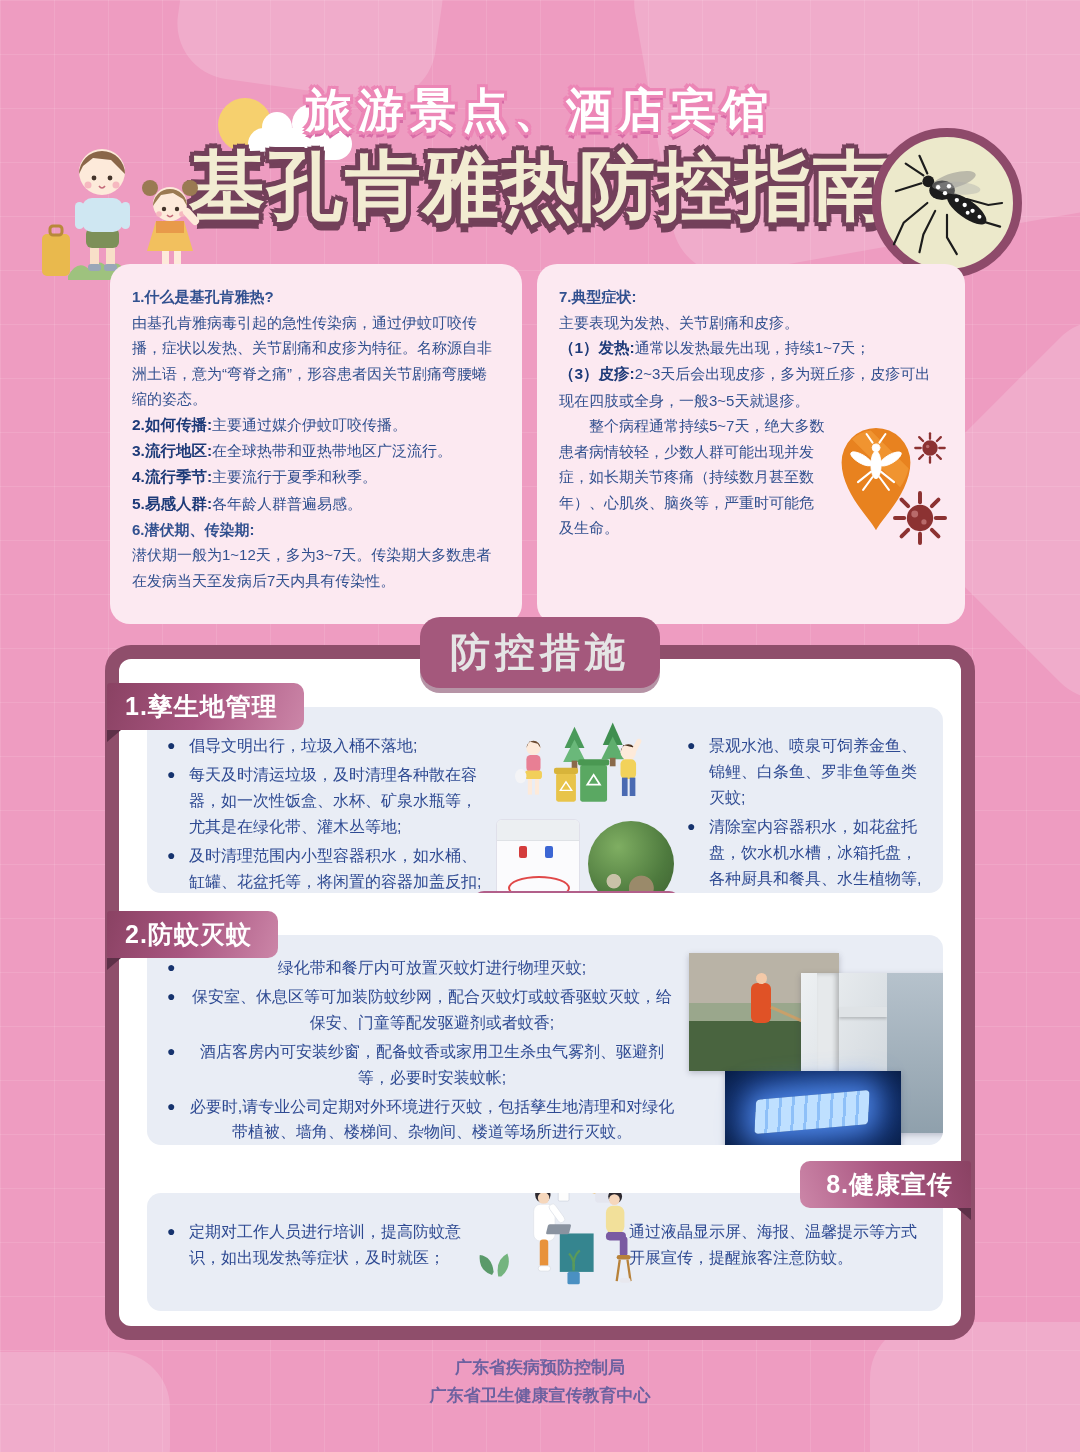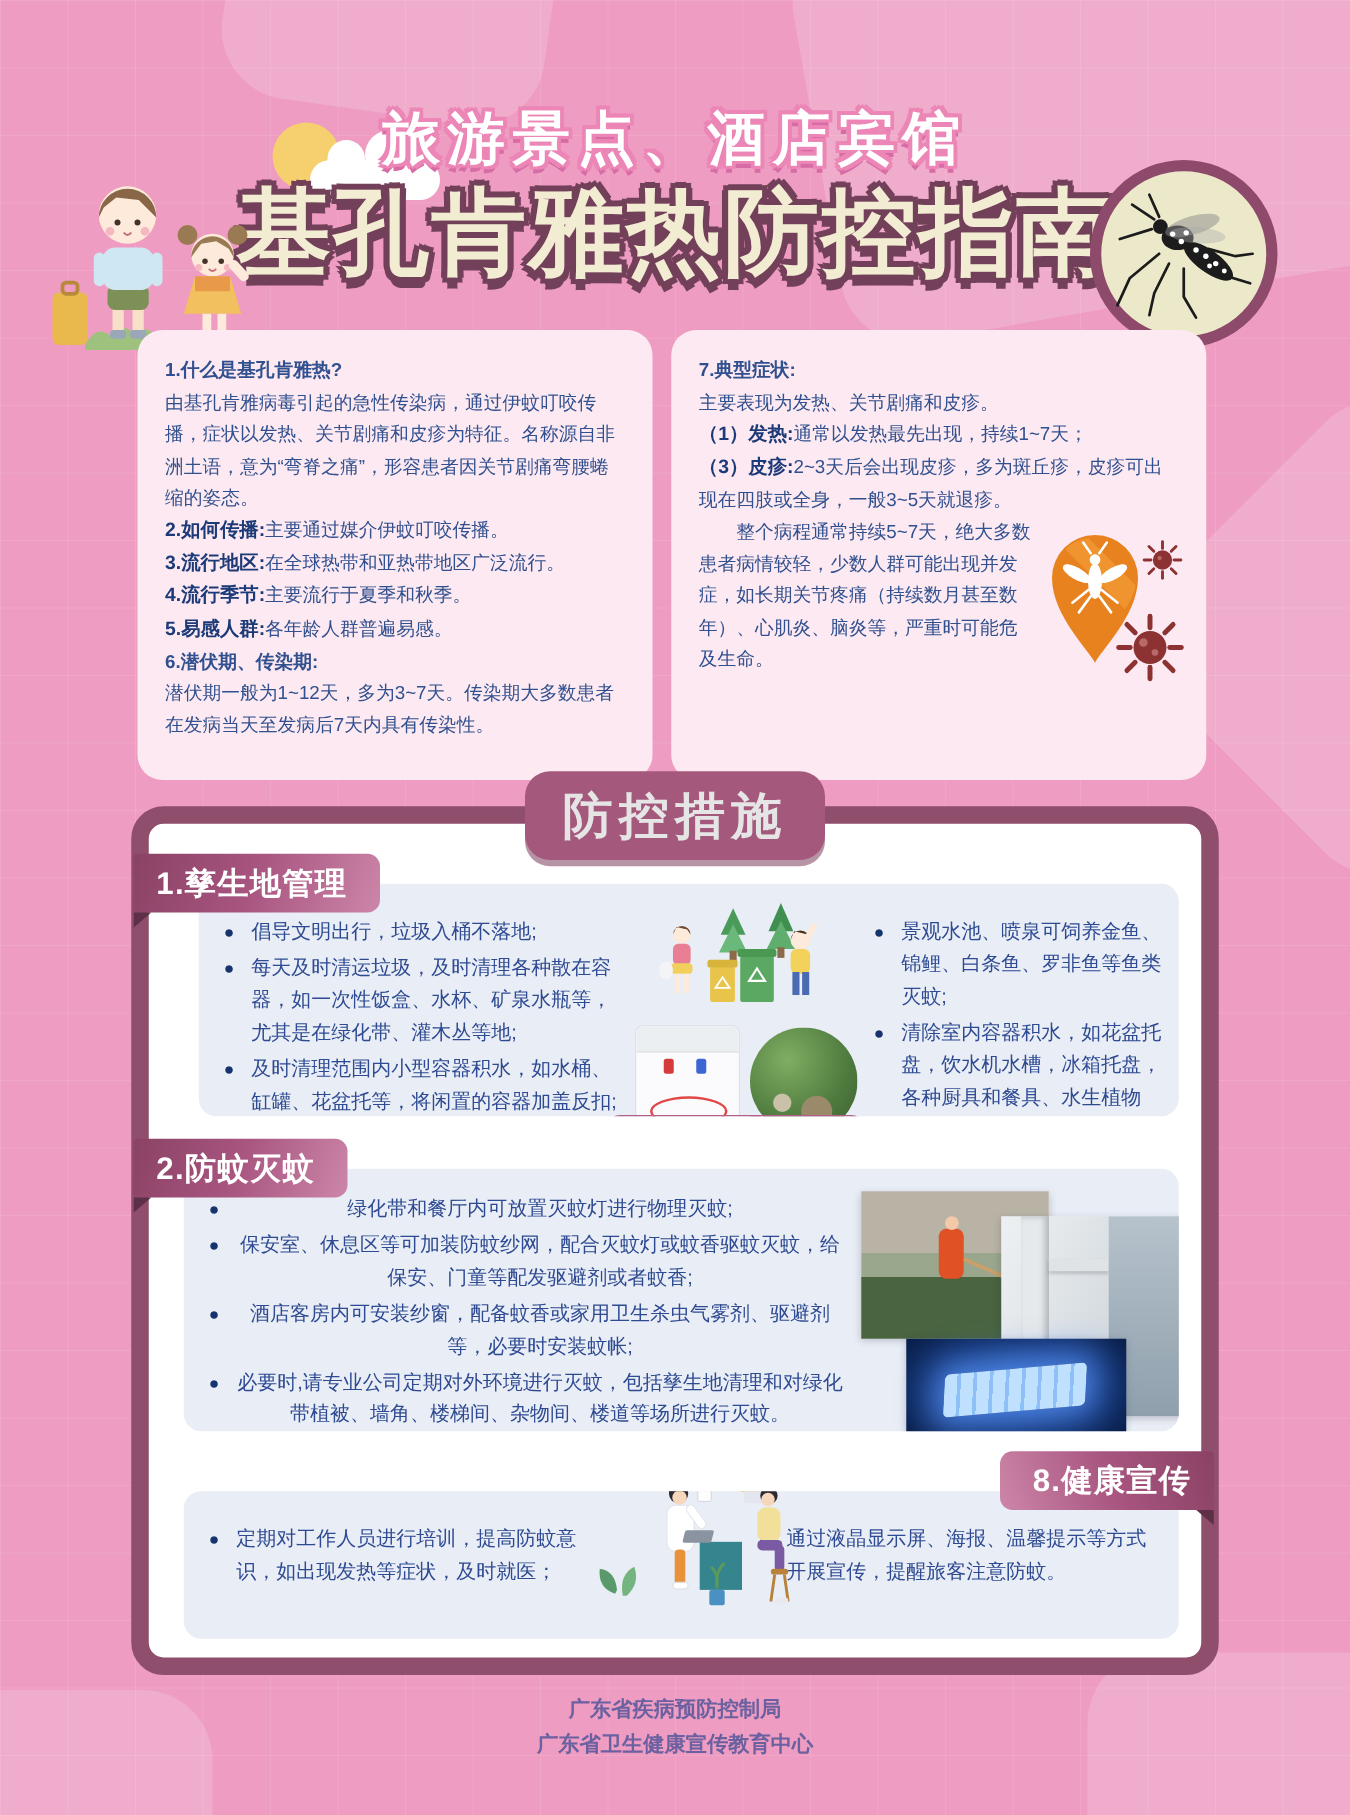--- a/index.html
+++ b/index.html
@@ -70,21 +70,21 @@
   .r1{top:-24px;left:-40px;}
   .r2{top:-24px;left:-40px;}
   .r3{top:-32px;right:-28px;}
 
   .bullets{list-style:none;margin:0;padding:0;}
   .bullets li{position:relative;padding-left:22px;font-size:16px;line-height:1.62;
     color:#2e4a92;margin-bottom:3px;}
   .bullets li::before{content:"●";position:absolute;left:0;top:1px;color:#16336e;font-size:14px;}
 
   .sec1{margin-bottom:42px;}
-  .sec1-box{height:186px;display:flex;padding:26px 14px 10px 20px;margin-left:12px;}
+  .sec1-box{height:186px;display:flex;padding:26px 14px 10px 20px;}
   .s1-left{width:316px;flex:0 0 316px;}
   .s1-mid{width:204px;flex:0 0 204px;position:relative;margin-top:-12px;}
   .s1-right{flex:1;}
   .mid-photos{display:flex;gap:8px;justify-content:center;align-items:flex-end;margin-top:2px;}
   .figure{position:relative;display:flex;flex-direction:column;align-items:center;}
   .caption{position:absolute;bottom:-9px;background:#b25f8a;color:#fef9c3;font-size:16px;
     padding:2px 9px;border-radius:11px;white-space:nowrap;}
   .photo-dispenser{position:relative;width:82px;height:86px;background:#fbfbfd;border:1px solid #e0e0ea;border-radius:6px;overflow:hidden;}
   .disp-top{height:20px;background:#eceff2;border-bottom:1px solid #dfe2e6;}
   .tap{position:absolute;top:26px;width:8px;height:12px;border-radius:2px;}

